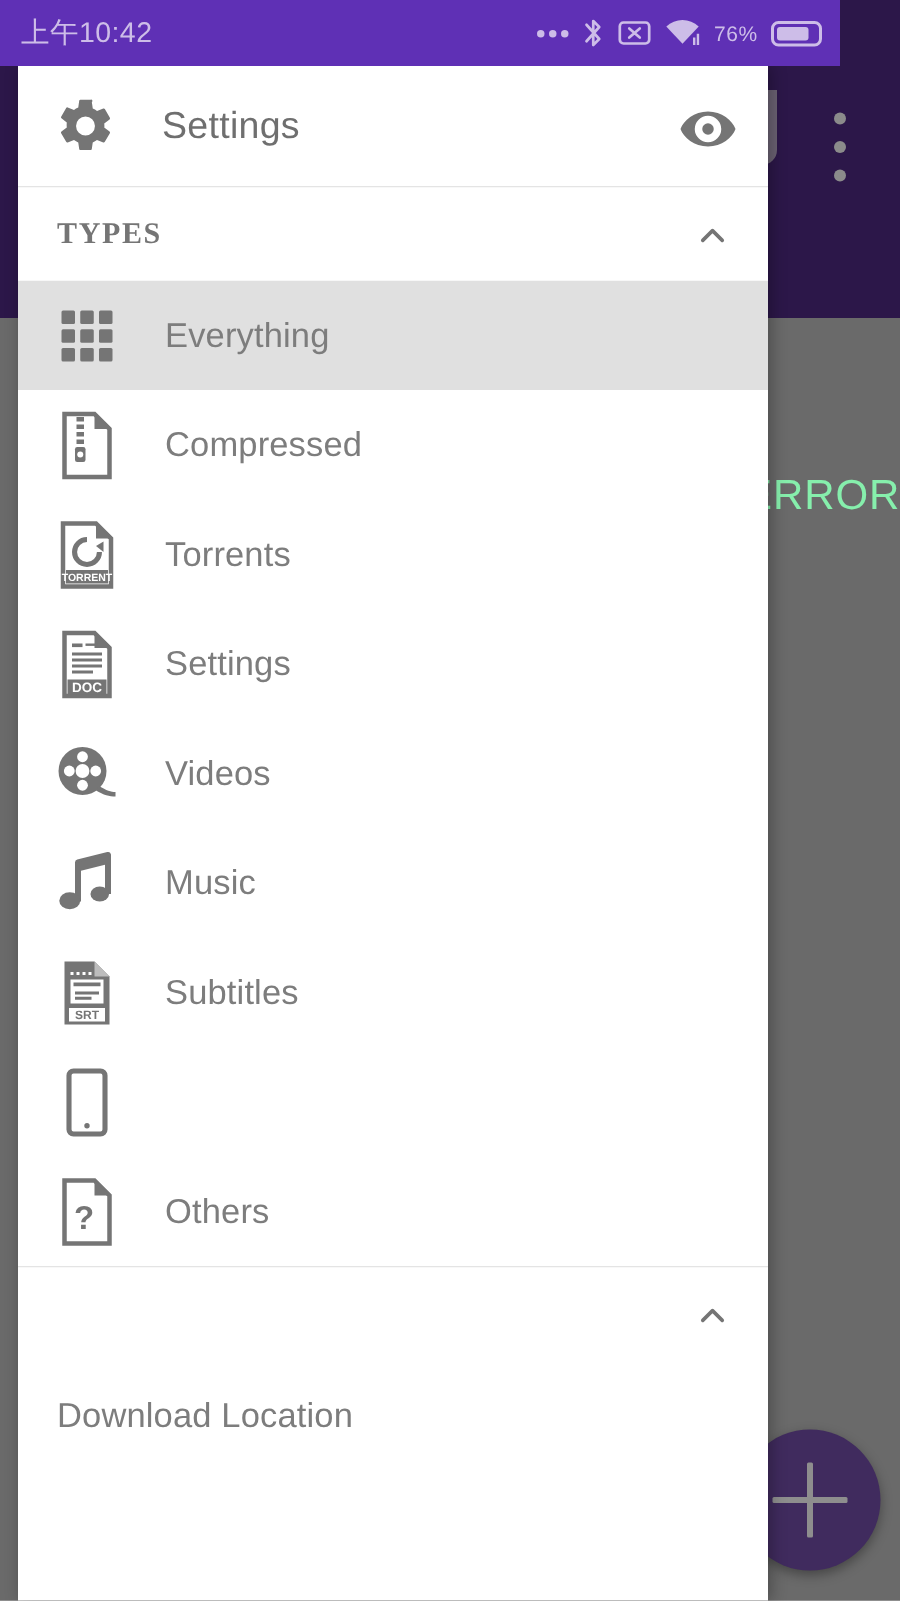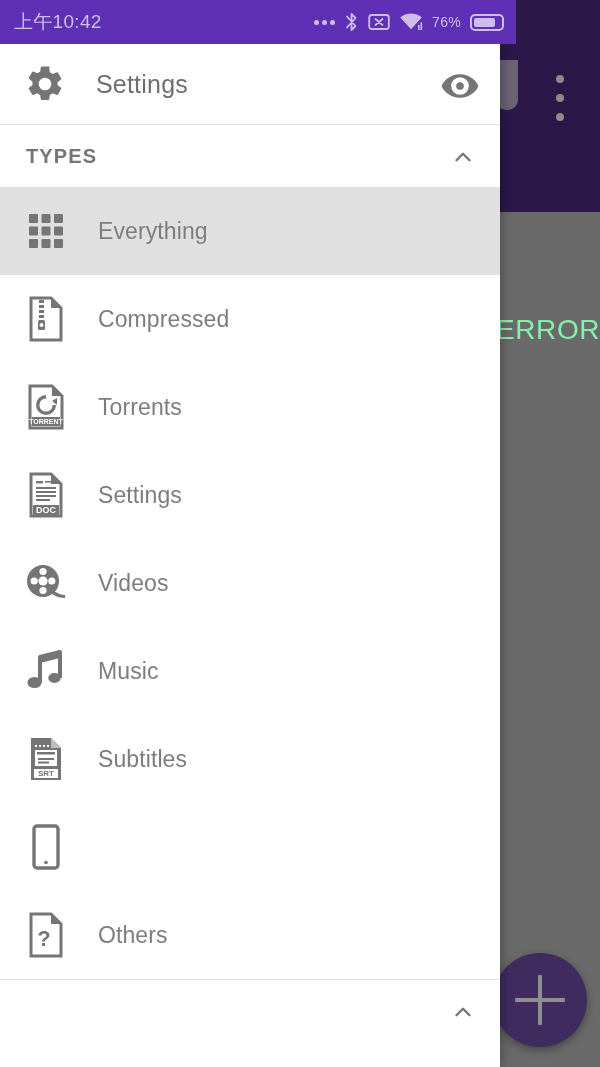--- a/index.html
+++ b/index.html
@@ -38,62 +38,62 @@
   #fab{
     position:absolute;left:493px;top:953px;width:94px;height:94px;
     border-radius:50%;background:#402b5e;
     box-shadow:0 3px 8px rgba(0,0,0,.35);
   }
   #fab .plus-h{position:absolute;left:22px;top:45px;width:50px;height:4px;background:#8e8e8e;border-radius:1px;}
   #fab .plus-v{position:absolute;left:45px;top:22px;width:4px;height:50px;background:#8e8e8e;border-radius:1px;}
 
   
   #statusbar{
-    position:absolute;left:0;top:0;width:516px;height:44px;
+    position:absolute;left:0;top:0;width:560px;height:44px;
     background:#5f30b5;color:#cdbde8;
     display:flex;align-items:center;z-index:40;
   }
   #status-time{font-size:19px;margin-left:14px;letter-spacing:.3px;color:#cdbde8;}
   #status-right{margin-left:auto;margin-right:12px;display:flex;align-items:center;gap:9px;}
   .sb-dots{display:flex;gap:3px;align-items:center;}
   .sb-dots i{width:5px;height:5px;border-radius:50%;background:#cdbde8;display:block;}
   .sb-ico{display:block;}
   #status-batt-text{font-size:14px;color:#cdbde8;letter-spacing:.3px;}
   #status-batt{
     width:34px;height:17px;border:2px solid #cdbde8;border-radius:5px;
     position:relative;box-sizing:border-box;
   }
   #status-batt .fill{position:absolute;left:2px;top:2px;bottom:2px;width:70%;background:#cdbde8;border-radius:2px;}
 
   
   #drawer{
-    position:absolute;left:0;top:44px;width:500px;height:1023px;
+    position:absolute;left:12px;top:44px;width:500px;height:1023px;
     background:#fff;z-index:30;overflow:hidden;
     box-shadow:2px 0 10px rgba(0,0,0,.30);
   }
   #drawer-header{
     height:80px;display:flex;align-items:center;position:relative;
     border-bottom:1px solid #e4e4e4;background:#fff;
   }
   #gear-icon{margin-left:24px;width:42px;height:42px;}
   #drawer-title{
     margin-left:30px;font-size:25px;color:#6f6f6f;letter-spacing:.2px;
   }
   #eye-icon{position:absolute;right:20px;top:22px;width:40px;height:40px;}
 
   .section-header{
-    height:62px;display:flex;align-items:center;position:relative;background:#fff;
+    height:62px;display:flex;align-items:center;position:relative;background:#fff;font-family:Liberation Serif, serif;
   }
   .section-title{
     margin-left:26px;font-size:20px;font-weight:bold;color:#757575;letter-spacing:1.1px;
   }
   .chev{position:absolute;right:24px;top:19px;width:26px;height:26px;}
 
   .nav-item{
-    height:88px;display:flex;align-items:center;background:#fff;cursor:pointer;
+    height:73px;display:flex;align-items:center;background:#fff;cursor:pointer;
   }
   .nav-item.selected{background:#e0e0e0;}
   .nav-ico{
     width:56px;margin-left:18px;display:flex;align-items:center;justify-content:center;
     flex:0 0 56px;
   }
   .nav-label{
     margin-left:24px;font-size:23px;color:#7d7d7d;letter-spacing:.1px;white-space:nowrap;
   }
   .divider{height:1px;background:#e4e4e4;margin:0;}
@@ -287,20 +287,23 @@
   </div>
 
   <div class="divider"></div>
 
   <div class="section-header">
     <svg class="chev" viewBox="0 0 24 24">
       <path d="M6 15l6-6 6 6" fill="none" stroke="#757575" stroke-width="2.2" stroke-linecap="round" stroke-linejoin="round"></path>
     </svg>
   </div>
 
+  <div class="plain-item">
+    <span class="nav-label">Download Location</span>
+  </div>
 
 </div>
 
 <div id="statusbar">
   <div id="status-time">上午10:42</div>
   <div id="status-right">
     <span class="sb-dots">
         <i></i>
         <i></i>
         <i></i>

